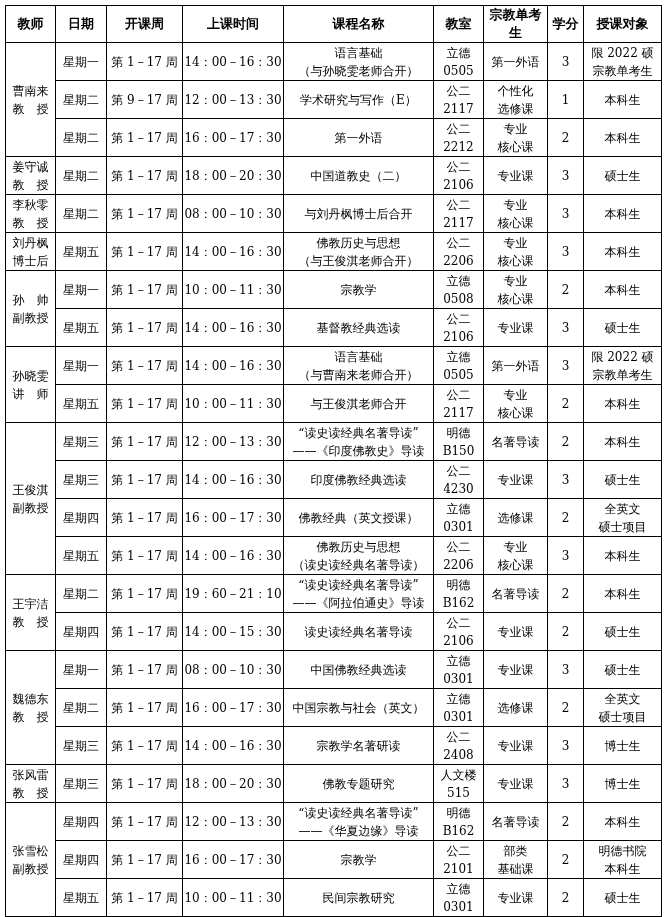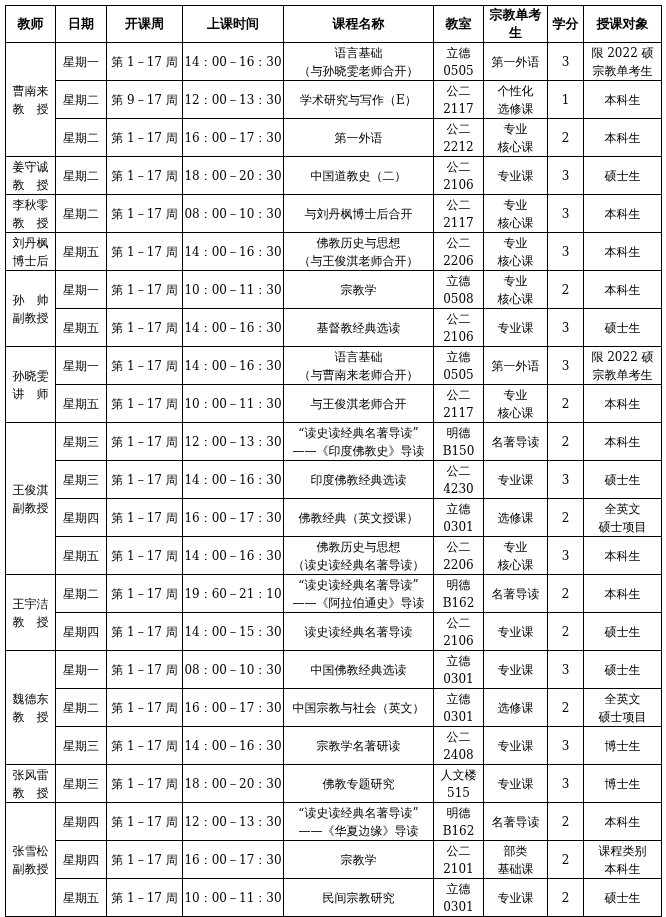--- a/index.html
+++ b/index.html
@@ -530,21 +530,21 @@
         <td>
           <span class="line">公二</span>
           <span class="line">2101</span>
         </td>
         <td>
           <span class="line">部类</span>
           <span class="line">基础课</span>
         </td>
         <td>2</td>
         <td>
-          <span class="line">课程类别</span>
+          <span class="line">明德书院</span>
           <span class="line">本科生</span>
         </td>
       </tr>
       <tr>
         <td>星期五</td>
         <td class="">第 1－17 周</td>
         <td>10：00－11：30</td>
         <td class="course">
           <span class="line">民间宗教研究</span>
         </td>

